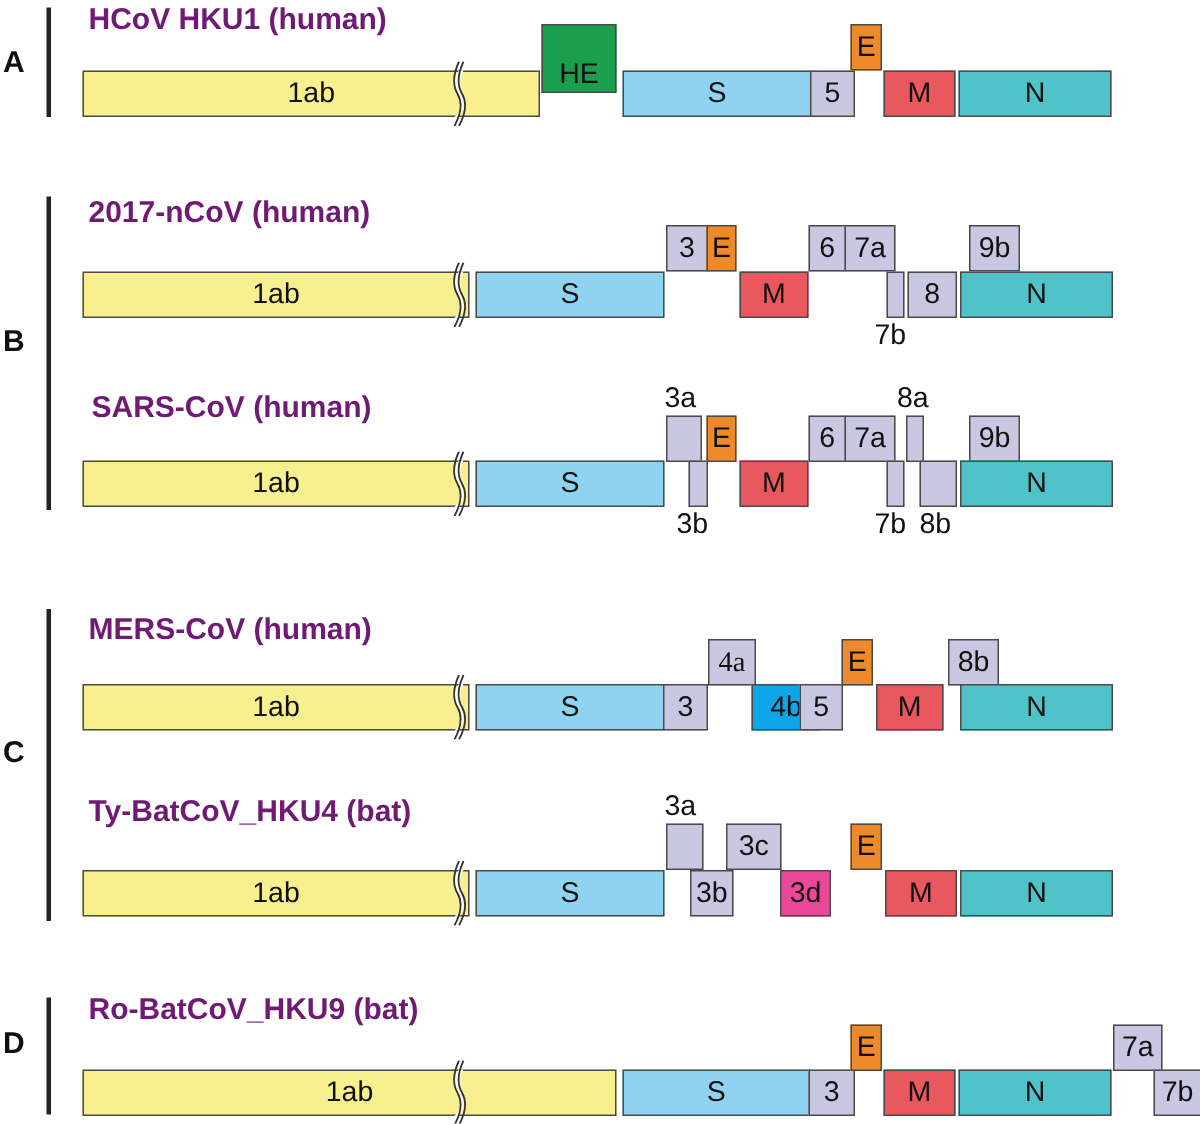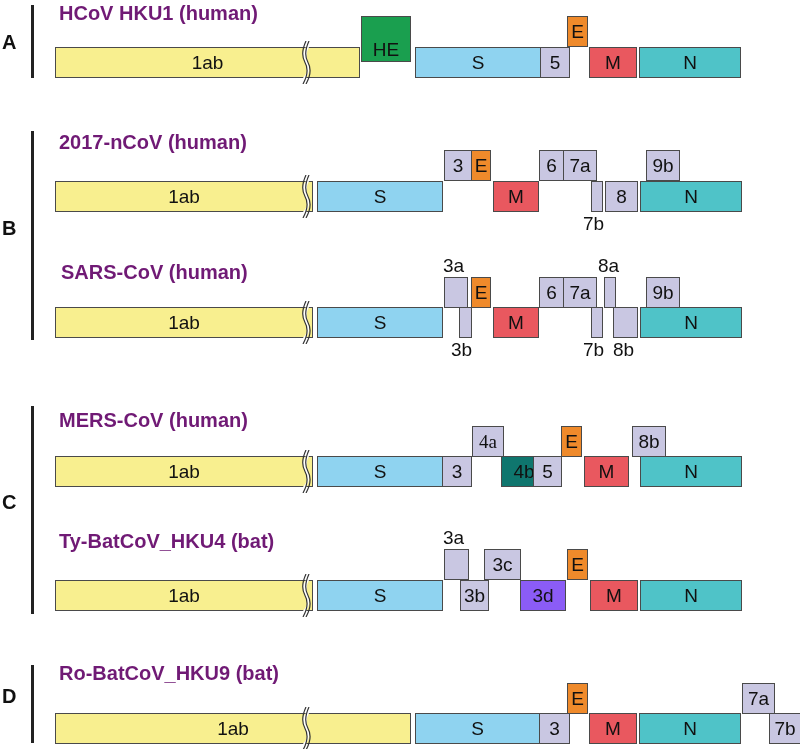--- a/index.html
+++ b/index.html
@@ -151,21 +151,21 @@
     </svg>
     <div class="gene" style="left: 317px; top: 456px; width: 126px; height: 31px; background: rgb(143, 211, 240); border-color: rgb(74, 74, 74);">
       <span>S</span>
     </div>
     <div class="gene" style="left: 442px; top: 456px; width: 30px; height: 31px; background: rgb(201, 199, 226); border-color: rgb(74, 74, 74);">
       <span>3</span>
     </div>
     <div class="gene" style="left: 472px; top: 426px; width: 32px; height: 31px; background: rgb(201, 199, 226); border-color: rgb(74, 74, 74); font-family: Liberation Serif, serif;">
       <span>4a</span>
     </div>
-    <div class="gene" style="left: 501px; top: 456px; width: 46px; height: 31px; background: #0f766e; border-color: rgb(74, 74, 74);">
+    <div class="gene" style="left: 501px; top: 456px; width: 46px; height: 31px; background: #0ea5e9; border-color: rgb(74, 74, 74);">
       <span>4b</span>
     </div>
     <div class="gene" style="left: 533px; top: 456px; width: 29px; height: 31px; background: rgb(201, 199, 226); border-color: rgb(74, 74, 74);">
       <span>5</span>
     </div>
     <div class="gene" style="left: 561px; top: 426px; width: 21px; height: 31px; background: rgb(239, 138, 43); border-color: rgb(74, 74, 74);">
       <span>E</span>
     </div>
     <div class="gene" style="left: 584px; top: 456px; width: 45px; height: 31px; background: rgb(233, 88, 95); border-color: rgb(74, 74, 74);">
       <span>M</span>
@@ -190,21 +190,21 @@
     </div>
     <div class="gene" style="left: 444px; top: 549px; width: 25px; height: 31px; background: rgb(201, 199, 226); border-color: rgb(74, 74, 74);">
       <span></span>
     </div>
     <div class="gene" style="left: 460px; top: 580px; width: 29px; height: 31px; background: rgb(201, 199, 226); border-color: rgb(74, 74, 74);">
       <span>3b</span>
     </div>
     <div class="gene" style="left: 484px; top: 549px; width: 37px; height: 31px; background: rgb(201, 199, 226); border-color: rgb(74, 74, 74);">
       <span>3c</span>
     </div>
-    <div class="gene" style="left: 520px; top: 580px; width: 46px; height: 31px; background: #8b5cf6; border-color: rgb(74, 74, 74);">
+    <div class="gene" style="left: 520px; top: 580px; width: 34px; height: 31px; background: #ec4899; border-color: rgb(74, 74, 74);">
       <span>3d</span>
     </div>
     <div class="gene" style="left: 567px; top: 549px; width: 21px; height: 31px; background: rgb(239, 138, 43); border-color: rgb(74, 74, 74);">
       <span>E</span>
     </div>
     <div class="gene" style="left: 590px; top: 580px; width: 48px; height: 31px; background: rgb(233, 88, 95); border-color: rgb(74, 74, 74);">
       <span>M</span>
     </div>
     <div class="gene" style="left: 640px; top: 580px; width: 102px; height: 31px; background: rgb(79, 195, 200); border-color: rgb(74, 74, 74);">
       <span>N</span>

